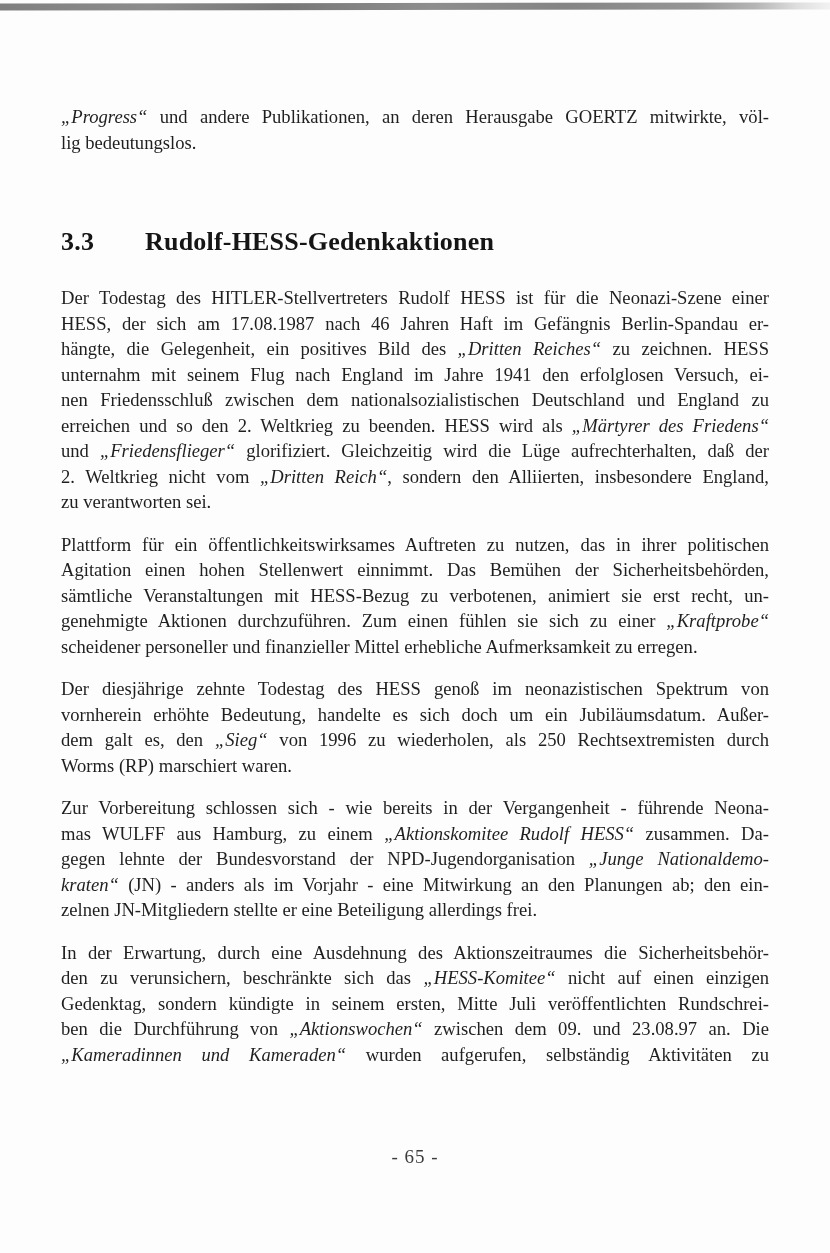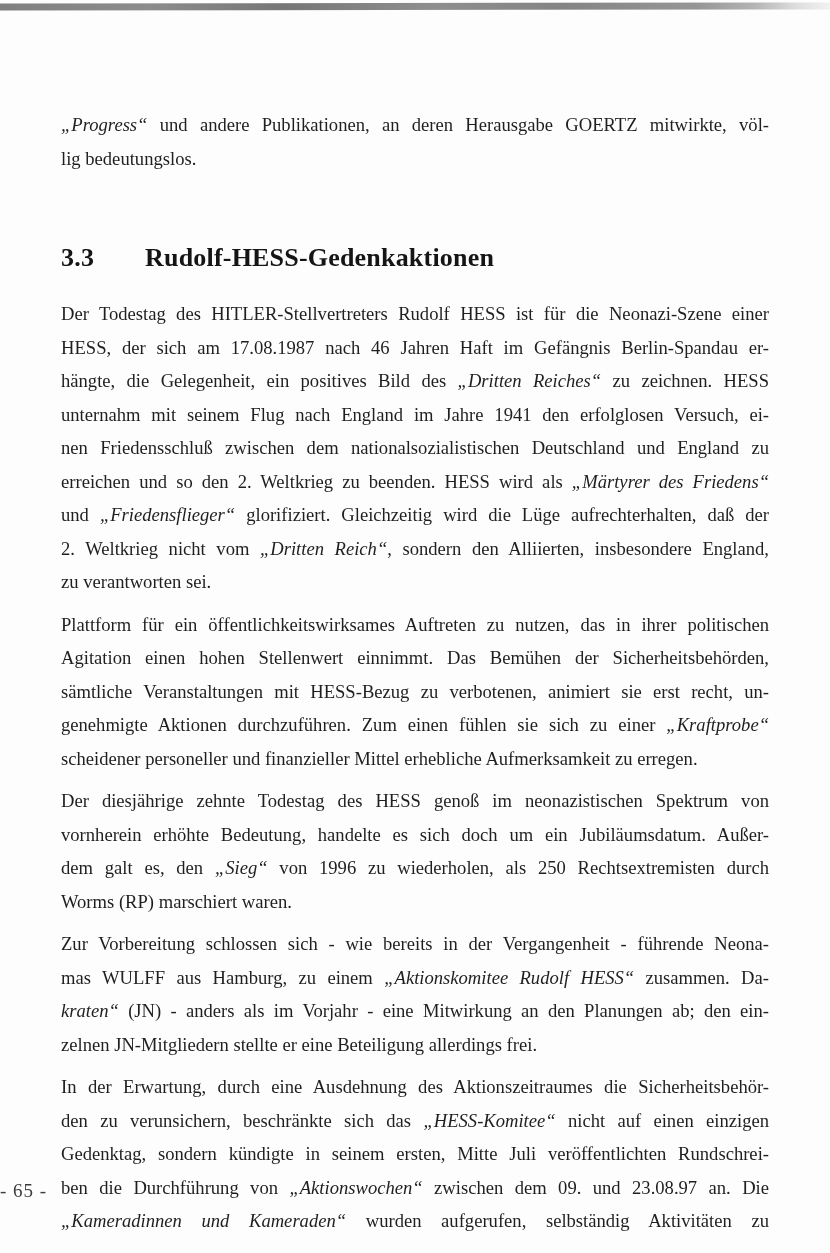--- a/index.html
+++ b/index.html
@@ -29,21 +29,20 @@
     left: 61px; top: 104px;
     width: 708px;
     font-size: 18.6px;
     line-height: 25.5px;
     text-rendering: optimizeLegibility;
   }
   .line {
     text-align: justify;
     text-align-last: justify;
     white-space: normal;
-    margin-top: 8px;
   }
   .line-final {
     text-align-last: left;
   }
   .em { font-style: italic; }
   .heading {
     margin: 54px 0 26px 0;
     font-size: 26px;
     line-height: 34px;
     font-weight: bold;
@@ -52,23 +51,23 @@
   }
   .heading .h-num {
     display: inline-block;
     width: 84px;
     margin-top: 16px;
   }
   .para { margin: 0 0 17px 0; }
   .intro { margin: 0; }
   .footer {
     position: absolute;
-    top: 1178px; left: 0;
+    top: 1144px; left: 0;
     width: 830px;
-    text-align: left;
+    text-align: center;
     font-size: 19px;
     line-height: 25px;
     color: #3c3c3c;
     letter-spacing: 1px;
   }
 </style>
 </head>
 <body>
 
 <div class="page">
@@ -105,20 +104,21 @@
         </div>
         <div class="para">
           <div class="line"><span>Der diesjährige zehnte Todestag des HESS genoß im neonazistischen Spektrum von</span></div>
           <div class="line"><span>vornherein erhöhte Bedeutung, handelte es sich doch um ein Jubiläumsdatum. Außer-</span></div>
           <div class="line"><span>dem galt es, den </span><span class="em">„Sieg“</span><span> von 1996 zu wiederholen, als 250 Rechtsextremisten durch</span></div>
           <div class="line line-final"><span>Worms (RP) marschiert waren.</span></div>
         </div>
         <div class="para">
           <div class="line"><span>Zur Vorbereitung schlossen sich - wie bereits in der Vergangenheit - führende Neona-</span></div>
           <div class="line"><span>mas WULFF aus Hamburg, zu einem </span><span class="em">„Aktionskomitee Rudolf HESS“</span><span> zusammen. Da-</span></div>
+          <div class="line"><span>gegen lehnte der Bundesvorstand der NPD-Jugendorganisation </span><span class="em">„Junge Nationaldemo-</span></div>
           <div class="line"><span class="em">kraten“</span><span> (JN) - anders als im Vorjahr - eine Mitwirkung an den Planungen ab; den ein-</span></div>
           <div class="line line-final"><span>zelnen JN-Mitgliedern stellte er eine Beteiligung allerdings frei.</span></div>
         </div>
         <div class="para">
           <div class="line"><span>In der Erwartung, durch eine Ausdehnung des Aktionszeitraumes die Sicherheitsbehör-</span></div>
           <div class="line"><span>den zu verunsichern, beschränkte sich das </span><span class="em">„HESS-Komitee“</span><span> nicht auf einen einzigen</span></div>
           <div class="line"><span>Gedenktag, sondern kündigte in seinem ersten, Mitte Juli veröffentlichten Rundschrei-</span></div>
           <div class="line"><span>ben die Durchführung von </span><span class="em">„Aktionswochen“</span><span> zwischen dem 09. und 23.08.97 an. Die</span></div>
           <div class="line"><span class="em">„Kameradinnen und Kameraden“</span><span> wurden aufgerufen, selbständig Aktivitäten zu</span></div>
         </div>

